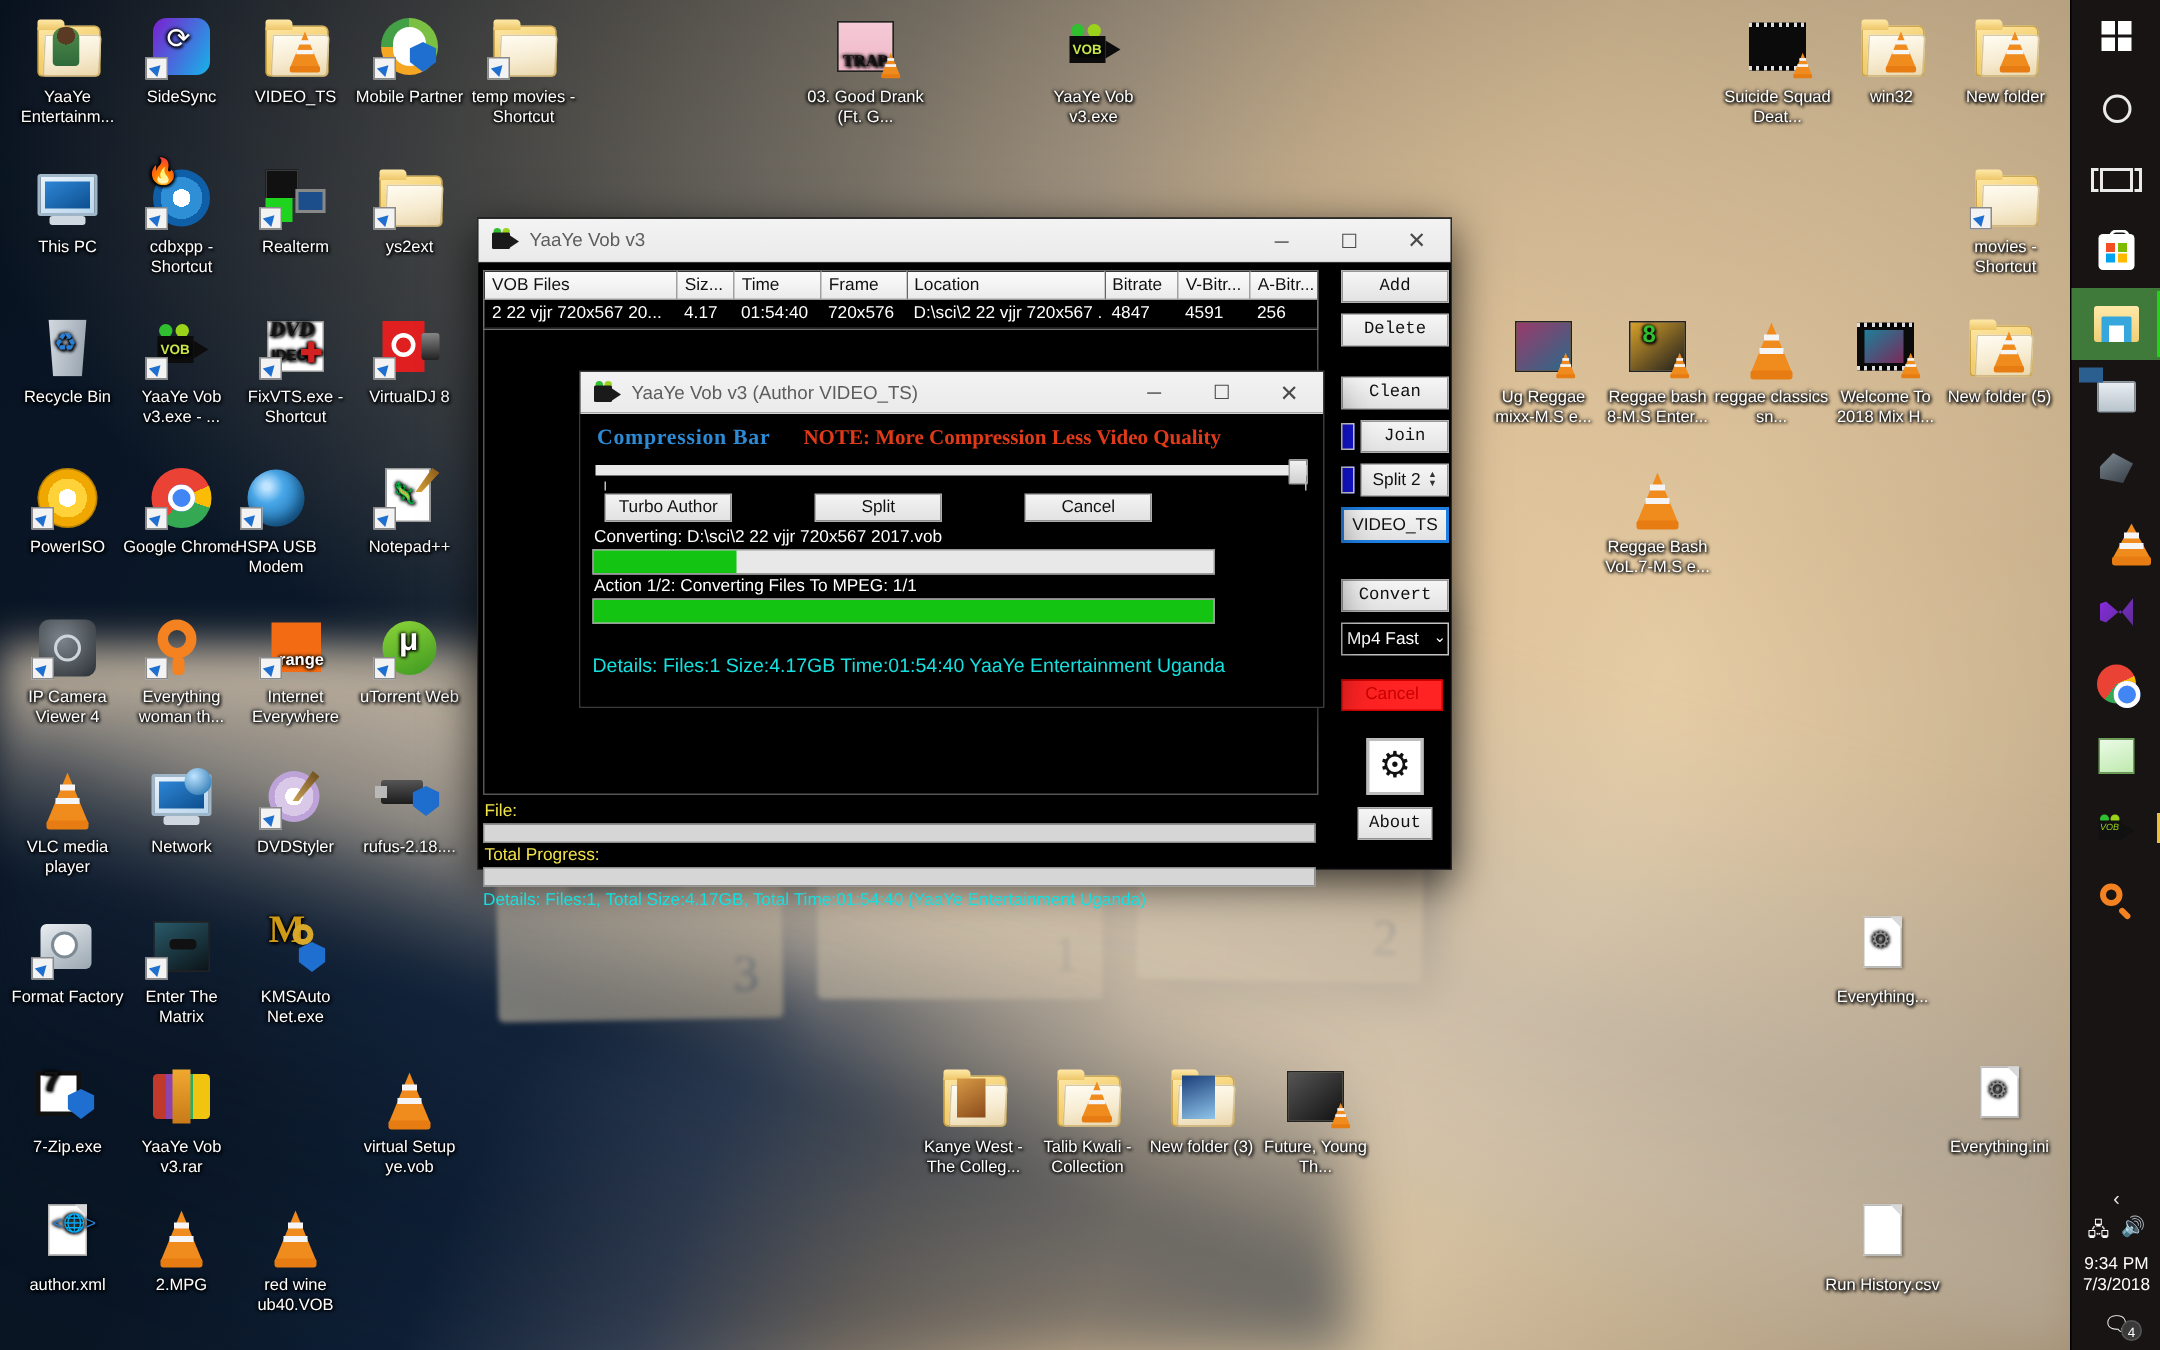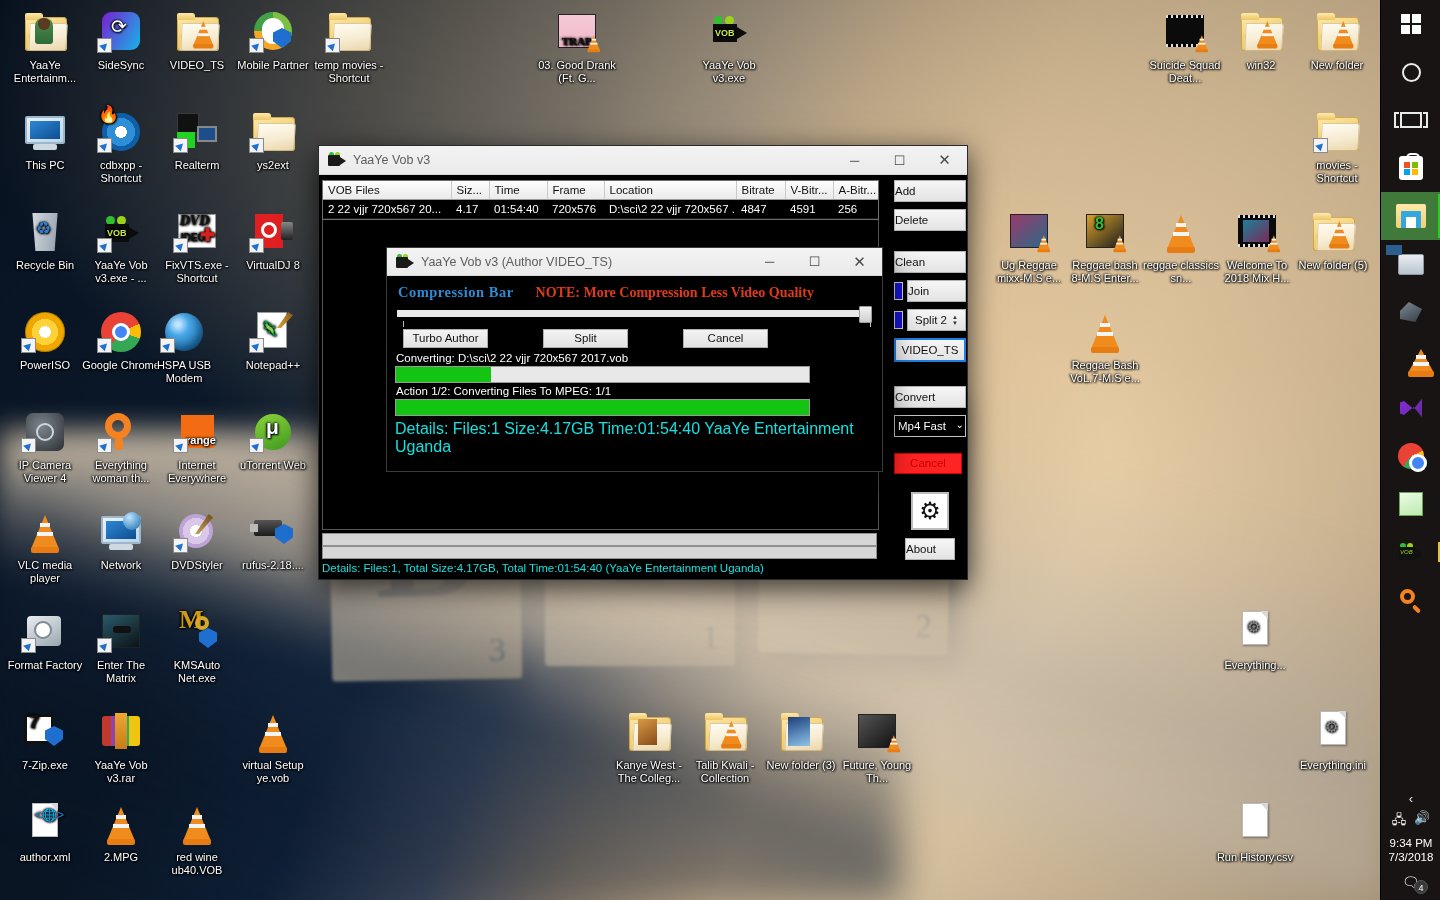--- a/index.html
+++ b/index.html
@@ -189,22 +189,22 @@
     color:#fff; font-size:11.5px; padding:3px 5px; white-space:nowrap; overflow:hidden;
     background:#000;
   }
   .tbl tr.datarow td{ border-bottom:1px solid #1d1d1d; }
 
   
   .rightcol{ position:absolute; left:575px; top:5px; width:72px; }
   .winbtn{
     display:block; width:72px; height:22px; margin:0 0 7px 0;
     background: linear-gradient(180deg,#f6f6f6,#e3e3e3); border:1px solid #b3b3b3;
-    color:#111; font-size:11.5px; font-family:Liberation Sans, sans-serif;
-    cursor:default; line-height:20px; 
+    color:#111; font-size:11.5px; font-family:Liberation Mono, monospace;
+    cursor:default; line-height:20px; text-align:center;
   }
   .chkrow{ display:flex; align-items:center; margin-bottom:7px; }
   .bluebox{ width:9px; height:18px; background:#1414cf; border:1px solid #d0d0d0; margin-right:4px; }
   .splitbtn{
     width:59px; height:22px; background: linear-gradient(180deg,#f6f6f6,#e3e3e3); border:1px solid #b3b3b3;
     font-size:11.5px; color:#111; display:flex; align-items:center; justify-content:center; gap:2px;
   }
   .spin{ display:flex; flex-direction:column; margin-left:3px; }
   .spin i{ font-style:normal; font-size:6px; line-height:6px; color:#333; }
   .videots{
@@ -258,21 +258,21 @@
   .sizes .est{ width:200px; }
   .dlgbtns{ display:flex; gap:55px; margin:0 0 4px 8px; }
   .dlgbtn{
     width:85px; height:19px; background:linear-gradient(180deg,#f3f3f3,#e2e2e2);
     border:1px solid #adadad; font-size:11.5px; color:#111; text-align:center; line-height:17px;
   }
   .conv-label{ color:#fff; font-size:11.5px; margin:1px 0 2px 1px; }
   .dpbar{ width:415px; height:17px; background:#e8e8e8; border:1px solid #9a9a9a; position:relative; }
   .dpbar .fill{ position:absolute; left:0; top:0; bottom:0; background:#13c413; }
   .action-label{ color:#fff; font-size:11.5px; margin:2px 0 2px 1px; }
-  .dlg-details{ color:#14e0e0; font-size:16px; margin-top:4px; }
+  .dlg-details{ color:#14e0e0; font-size:13px; margin-top:20px; }
 
   
   #taskbar{
     position:absolute; right:0; top:0; width:60px; height:900px;
     background:#191414; border-left:1px solid #000;
   }
   .tb-item{
     width:60px; height:48px; display:flex; align-items:center; justify-content:center;
     position:relative;
   }
@@ -986,21 +986,23 @@
       </div>
       <div class="cancelbtn">Cancel</div>
       <div style="height:18px"></div>
       <div class="gearbtn">
         <span>⚙</span>
       </div>
       <div class="winbtn" style="width:50px;margin-left:11px">About</div>
     </div>
 
     <div class="bottomarea">
+      <div class="plabel">File:</div>
       <div class="pbar"></div>
+      <div class="plabel">Total Progress:</div>
       <div class="pbar"></div>
       <div class="details-line">Details:  Files:1, Total Size:4.17GB, Total Time:01:54:40     (YaaYe Entertainment Uganda)</div>
     </div>
   </div>
 </div>
 
 <div id="dlg">
   <div class="titlebar">
     <div class="tb-icon">
       <div class="camicon">

